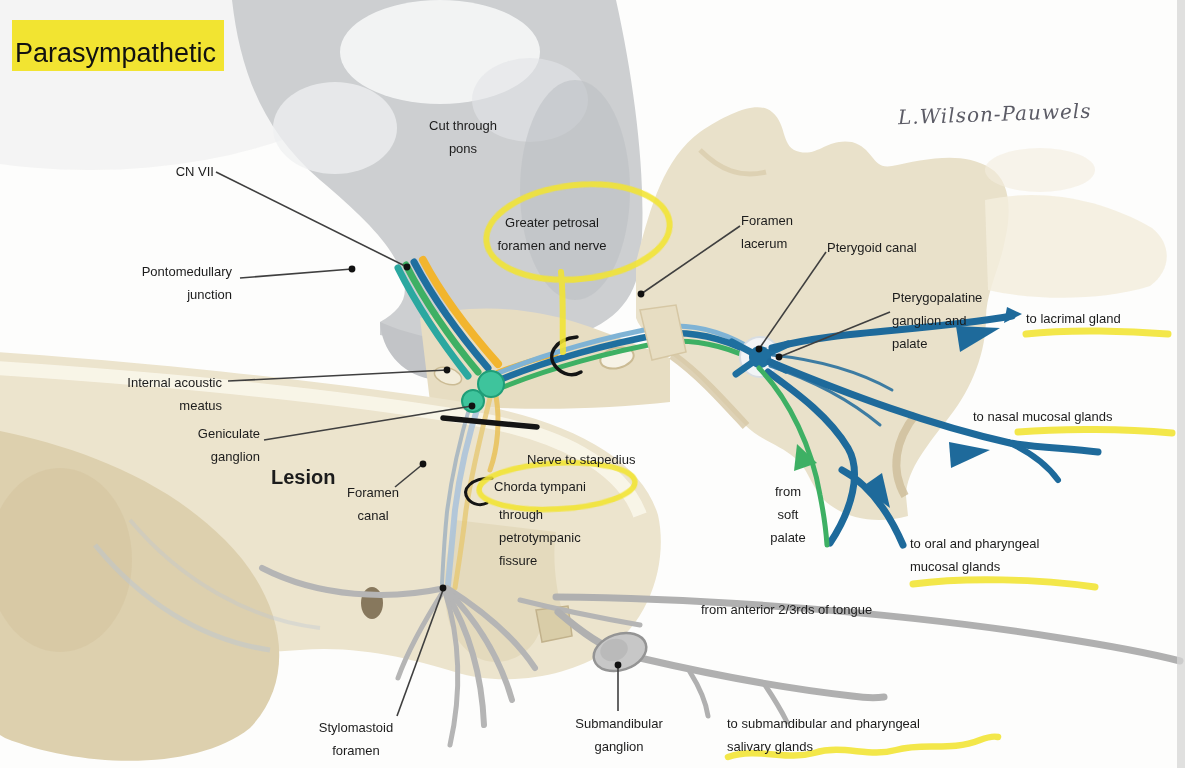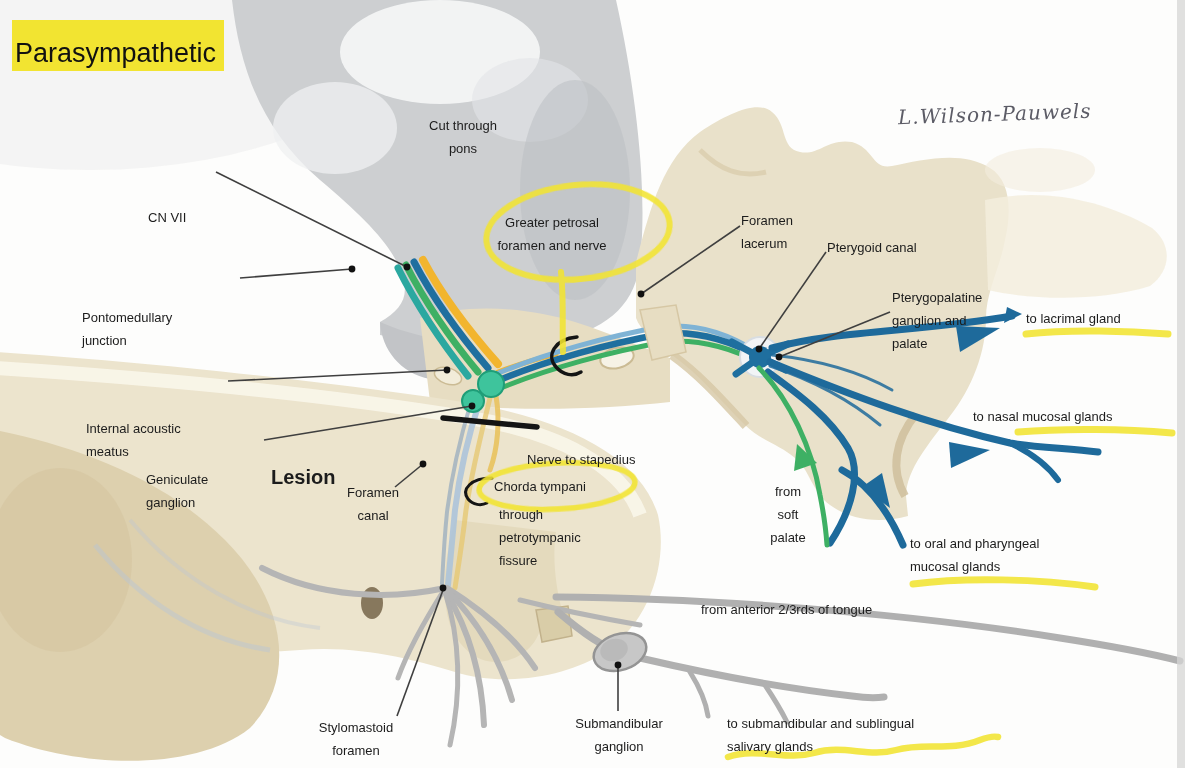--- a/index.html
+++ b/index.html
@@ -2,21 +2,21 @@
 <html style="--hl: #f2e431;"><head>
 <meta charset="utf-8">
 <style>
   html,body{margin:0;padding:0;}
   body{width:1185px;height:768px;position:relative;overflow:hidden;
        background:#fdfdfc;font-family:"Liberation Sans",sans-serif;}
   #stage{position:absolute;inset:0;width:1185px;height:768px;}
   svg{position:absolute;left:0;top:0;}
   .lbl{position:absolute;font-size:13px;line-height:23px;color:#1c1c1c;
        white-space:pre-line;z-index:5;}
-  .ra{margin-top:46px;}
+  .ra{text-align:right;}
   .ctr{text-align:center;}
   .bold{font-weight:bold;font-size:20px;line-height:22px;}
   .title{position:absolute;left:12px;top:20px;z-index:6;font-size:27px;line-height:30px;color:#111;}
   .title span{display:inline-block;padding:18px 8px 3px 3px;margin-bottom:1px;}
   .hl{background:var(--hl,#f2e431);}
   .signature{position:absolute;font-family:"DejaVu Serif",serif;font-style:italic;
        color:#5c5c66;font-size:20px;letter-spacing:1px;transform:rotate(-2deg);z-index:5;}
   .edge-strip{position:absolute;right:0;top:0;width:8px;height:768px;background:#d6d6d6;opacity:.75;z-index:7;}
 </style>
 </head>
@@ -234,19 +234,19 @@
 <div class="lbl" style="left:499px;top:503px">through
 petrotympanic
 fissure</div>
 <div class="lbl" style="left:910px;top:532px">to oral and pharyngeal
 mucosal glands</div>
 <div class="lbl" style="left:701px;top:598px">from anterior 2/3rds of tongue</div>
 <div class="lbl ctr" style="left:299px;top:716px;width:114px">Stylomastoid
 foramen</div>
 <div class="lbl ctr" style="left:556px;top:712px;width:126px">Submandibular
 ganglion</div>
-<div class="lbl" style="left:727px;top:712px">to submandibular and sublingual
+<div class="lbl" style="left:727px;top:712px">to submandibular and pharyngeal
 salivary glands</div>
 
 <div class="signature" style="left:898px;top:102px">L.Wilson-Pauwels</div>
 
 <div class="edge-strip"></div>
 </div>
 
 </body></html>

